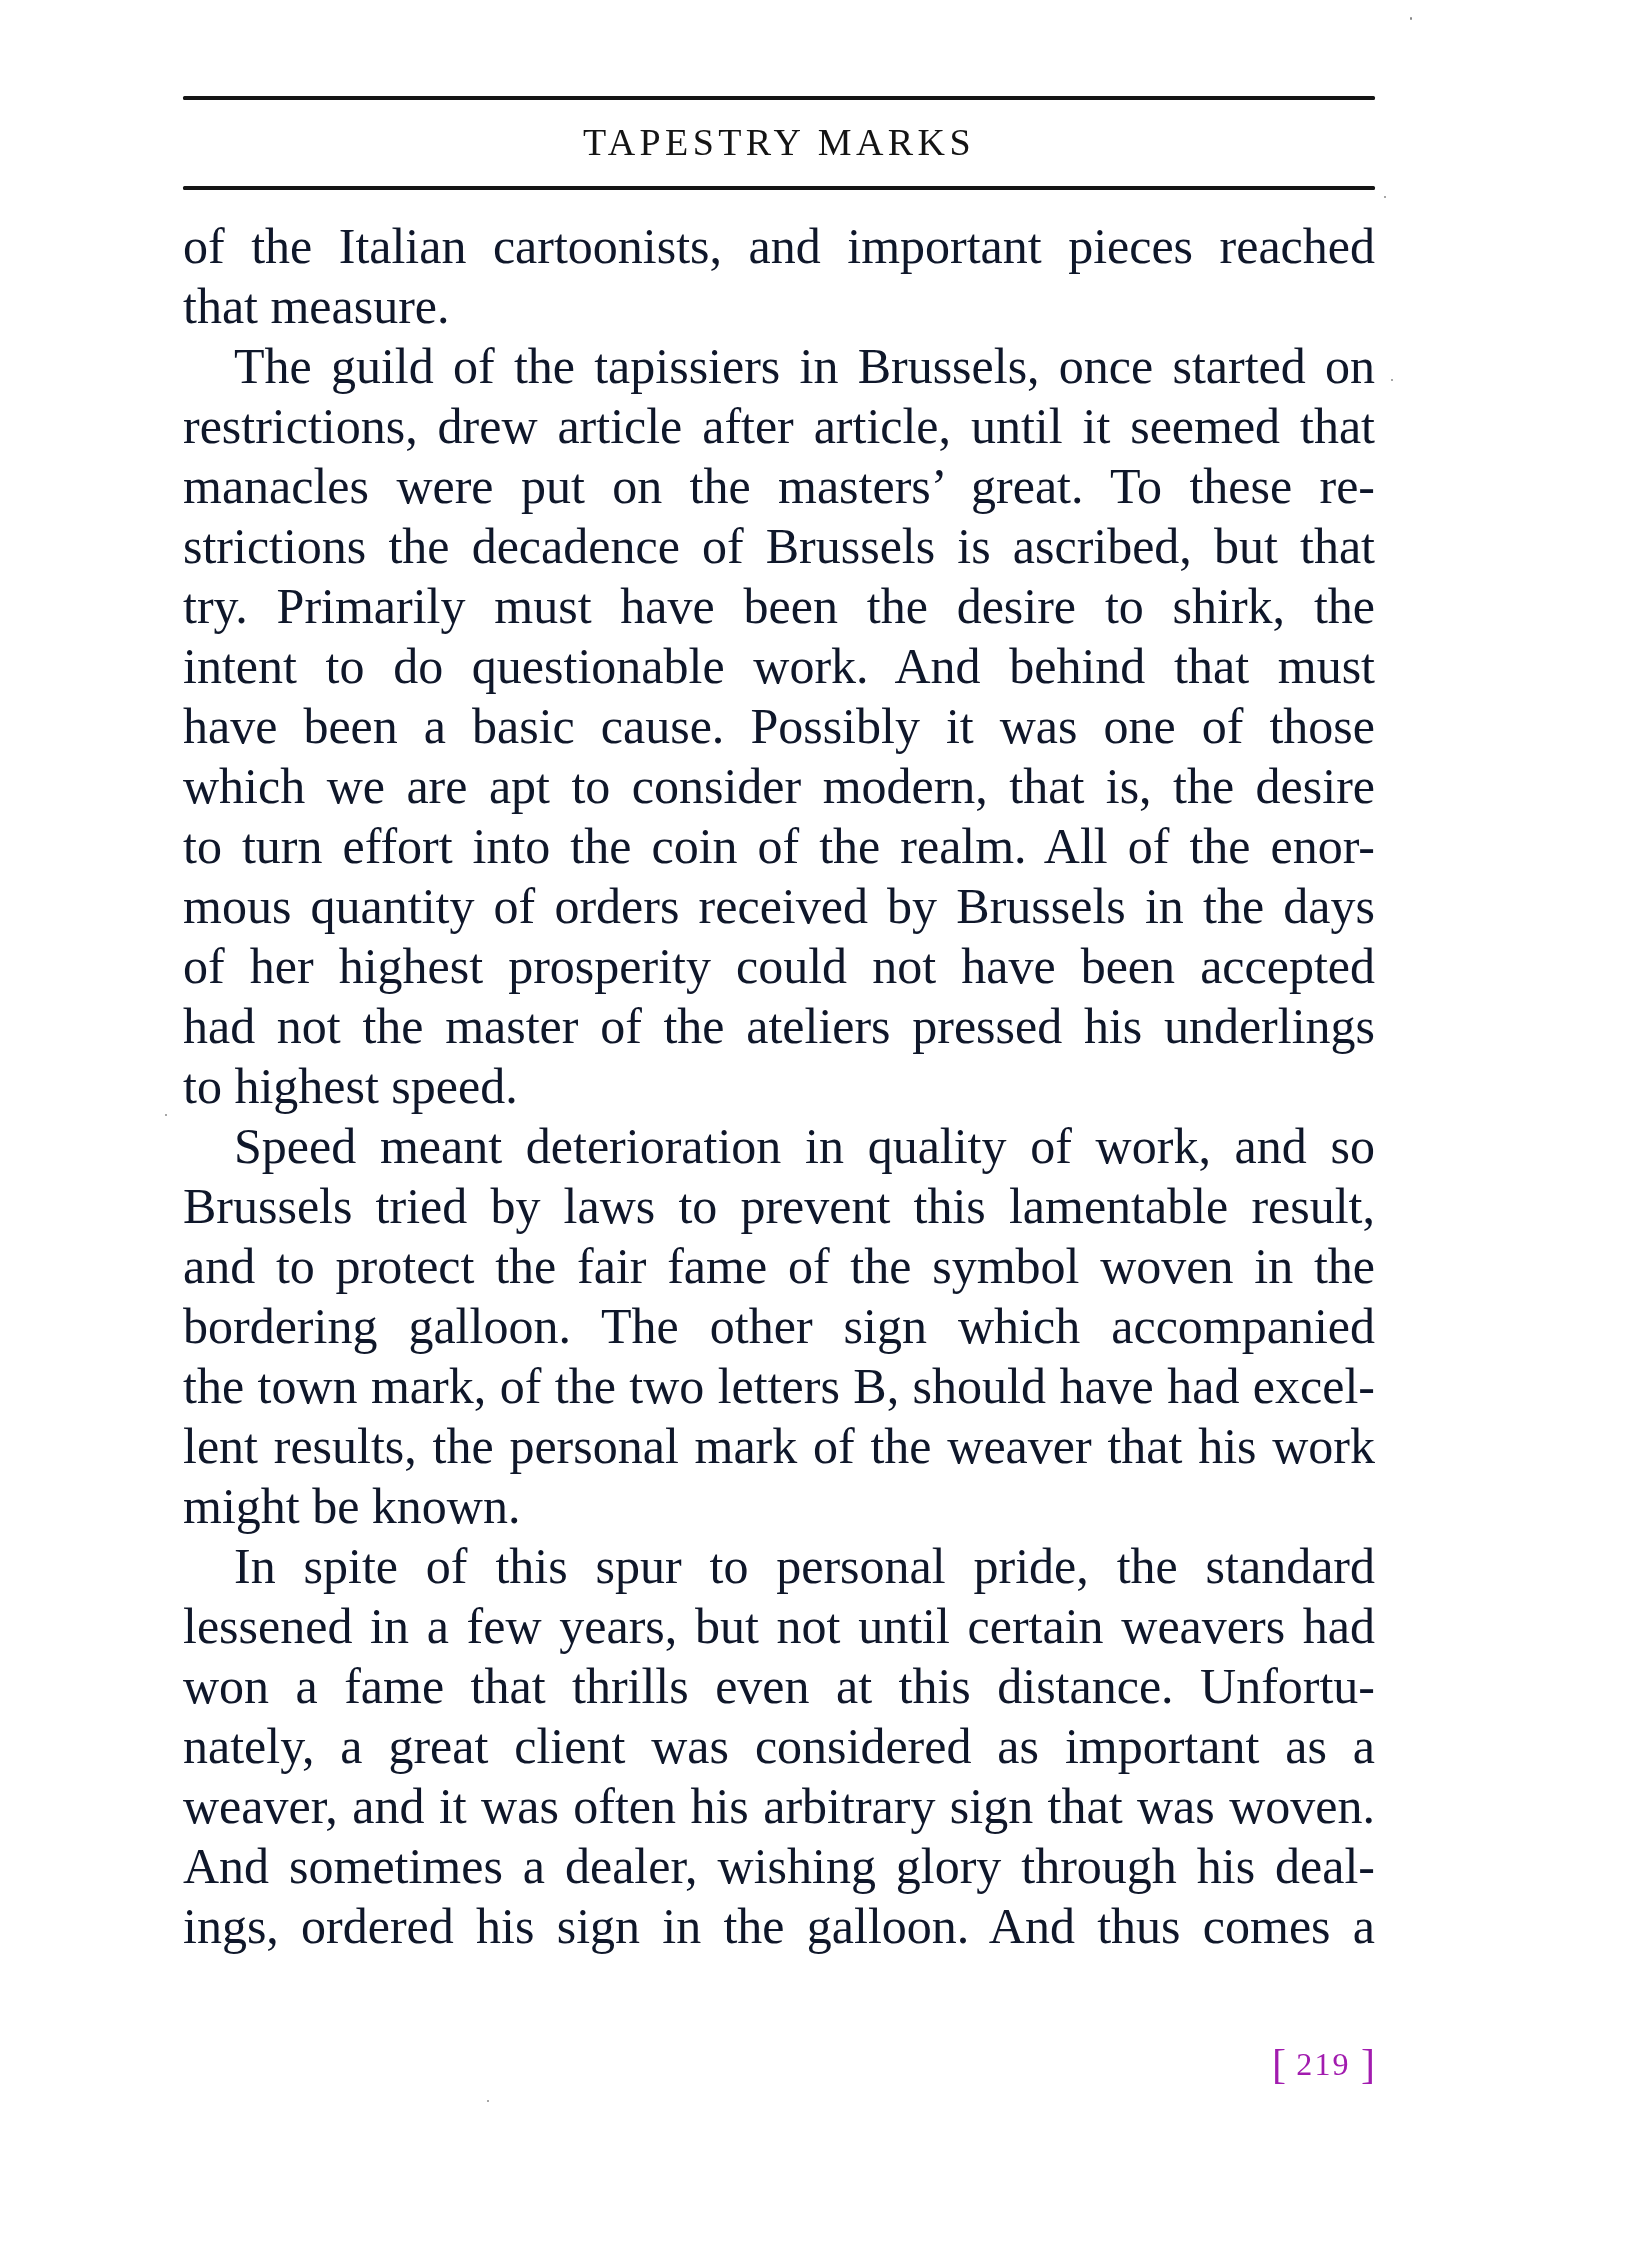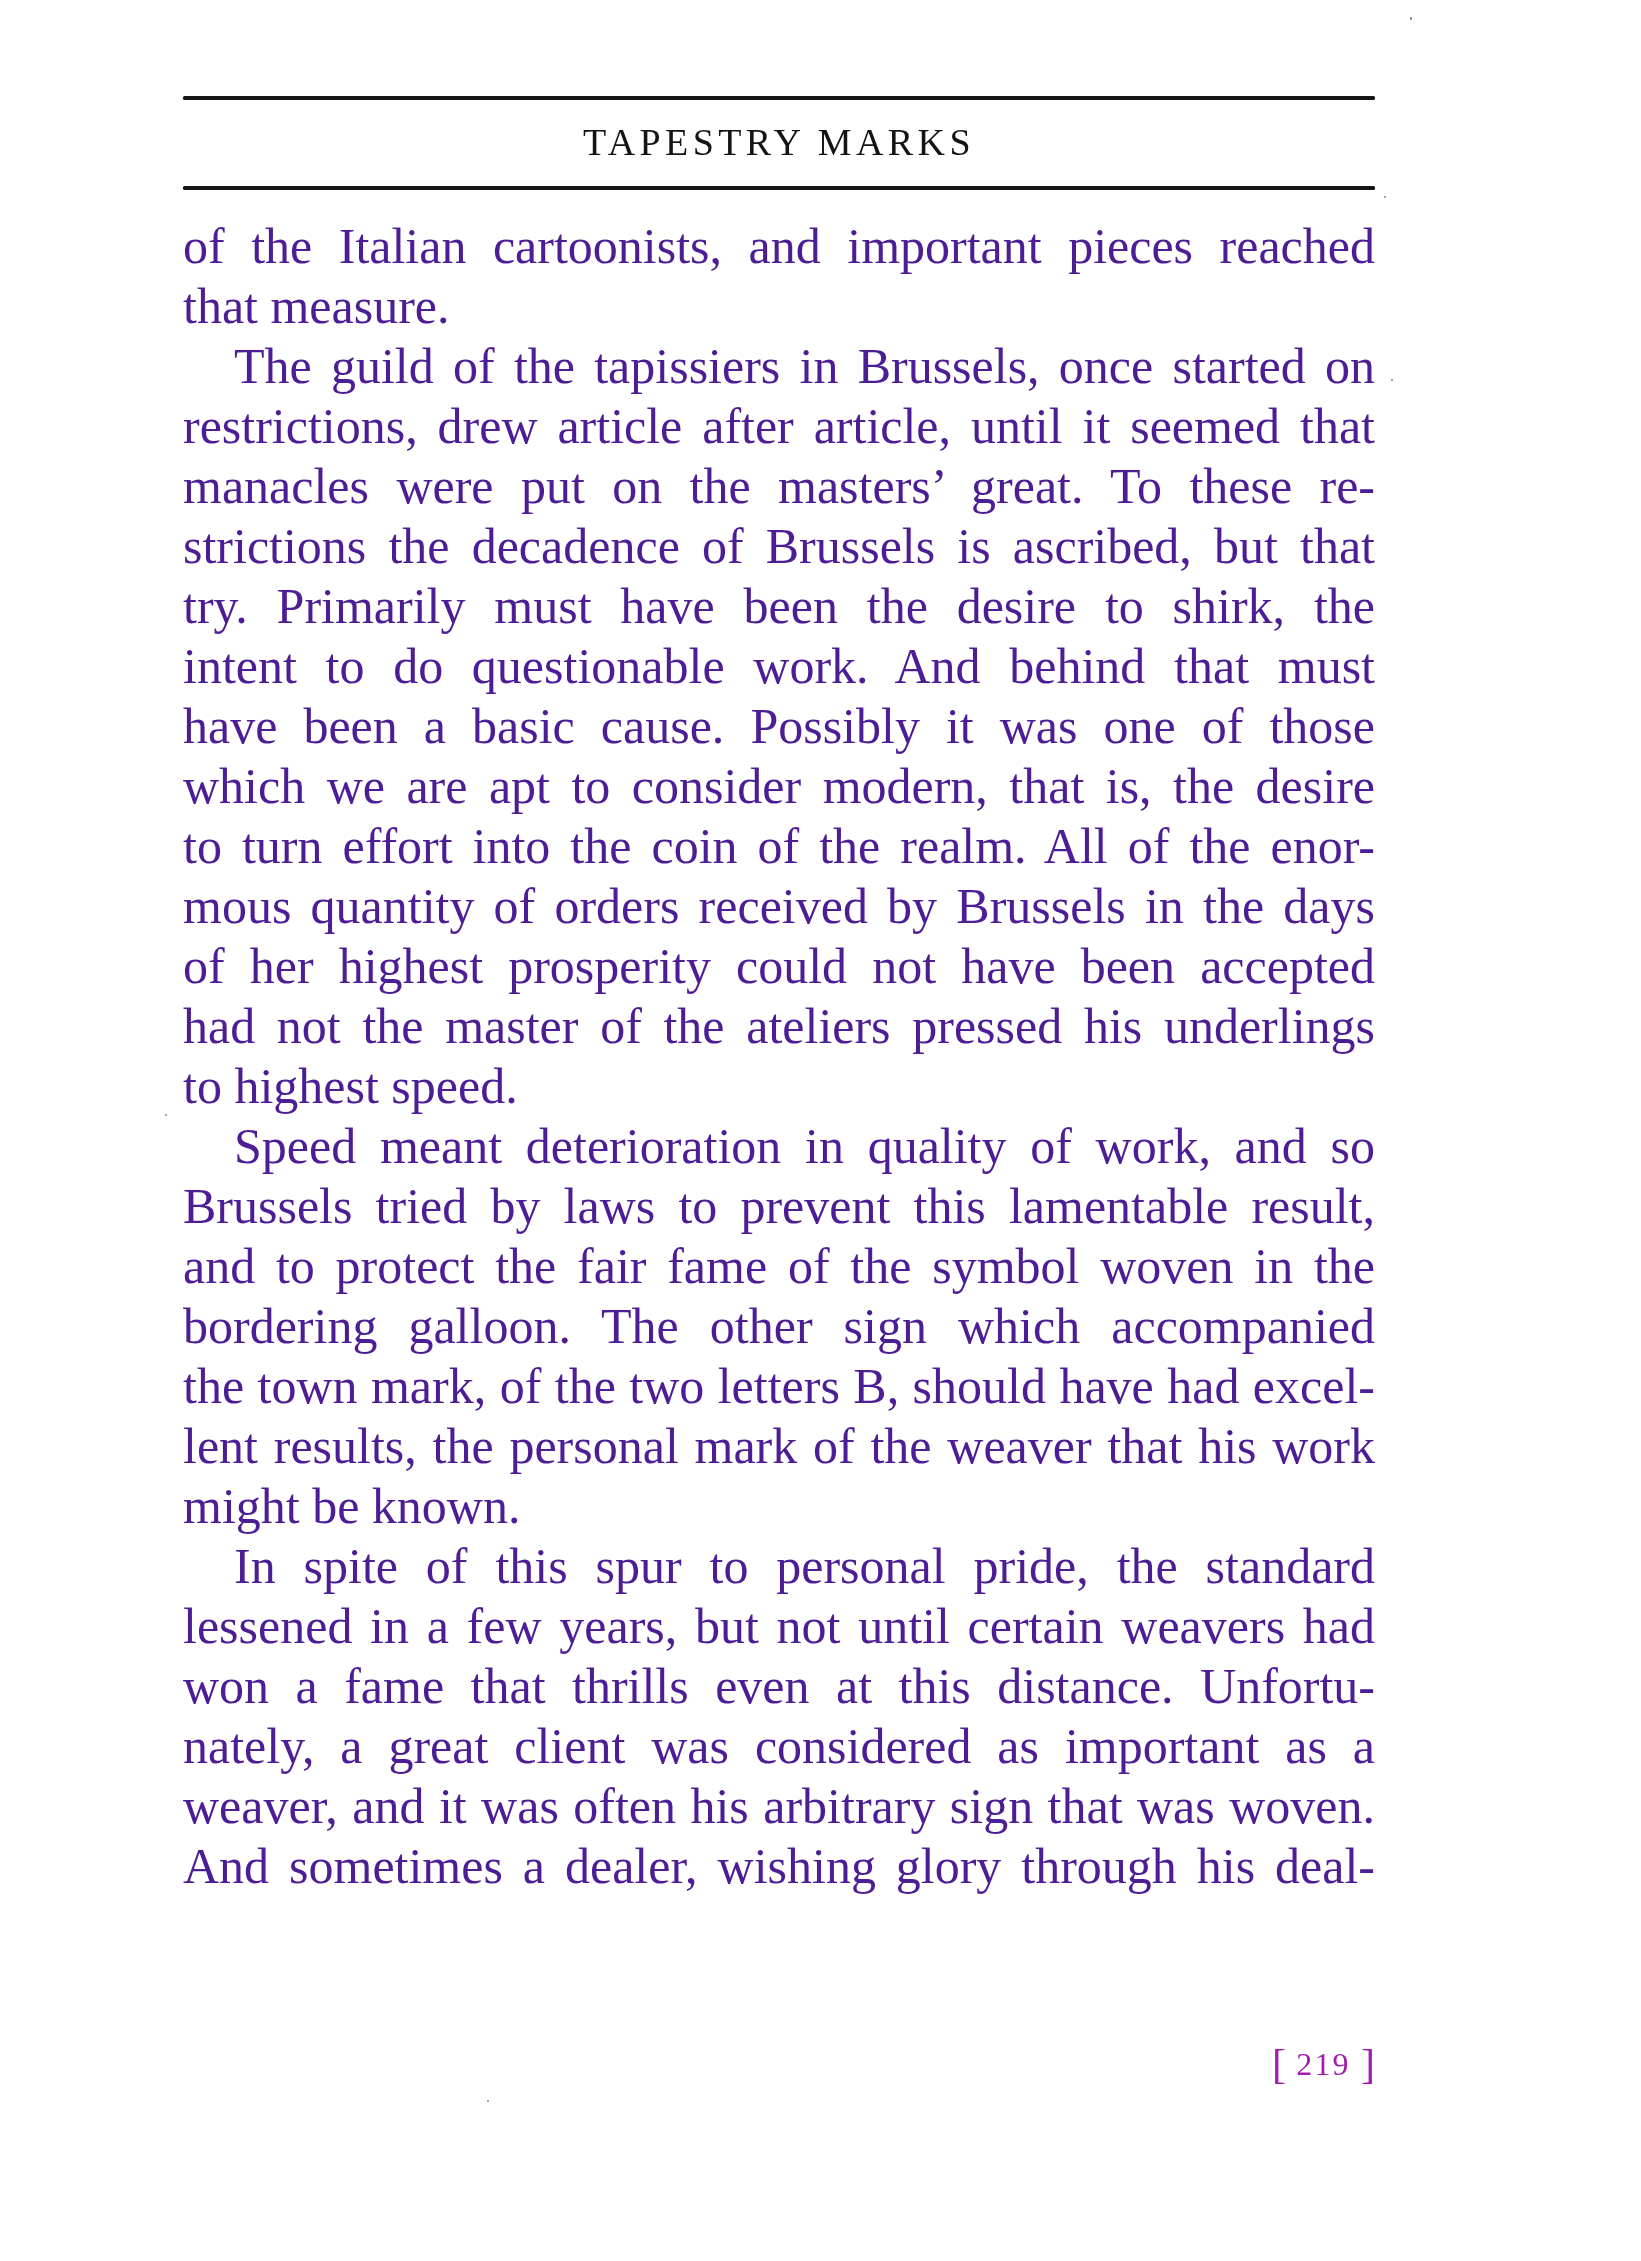--- a/index.html
+++ b/index.html
@@ -47,21 +47,21 @@
       color: #141414;
     }
 
     .body-text {
       position: absolute;
       left: 183px;
       width: 1192px;
       top: 216px;
       font-size: 50px;
       line-height: 60px;
-      color: #4c1d95;
+      color: #0f172a;
     }
     .line {
       display: block;
       height: 60px;
       white-space: nowrap;
       text-align: justify;
       text-align-last: justify;
       word-spacing: 0px;
     }
     .line.indent {
@@ -140,20 +140,21 @@
       <span class="line last">might be known.</span>
     </div>
 
     <div>
       <span class="line indent">In spite of this spur to personal pride, the standard</span>
       <span class="line">lessened in a few years, but not until certain weavers had</span>
       <span class="line">won a fame that thrills even at this distance.  Unfortu-</span>
       <span class="line">nately, a great client was considered as important as a</span>
       <span class="line">weaver, and it was often his arbitrary sign that was woven.</span>
       <span class="line">And sometimes a dealer, wishing glory through his deal-</span>
+      <span class="line">ings, ordered his sign in the galloon.  And thus comes a</span>
     </div>
 
   </div>
 
   <div class="folio">
     <span>[</span><span class="num">219</span><span>]</span>
   </div>
 
   <span class="speck" style="left:1384px; top:196px;"></span>
   <span class="speck" style="left:1391px; top:379px;"></span>

